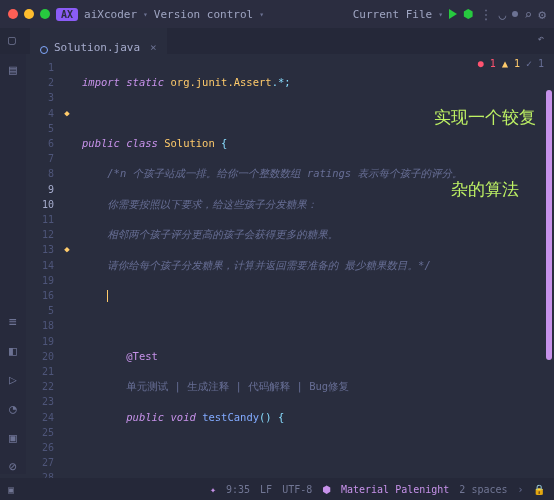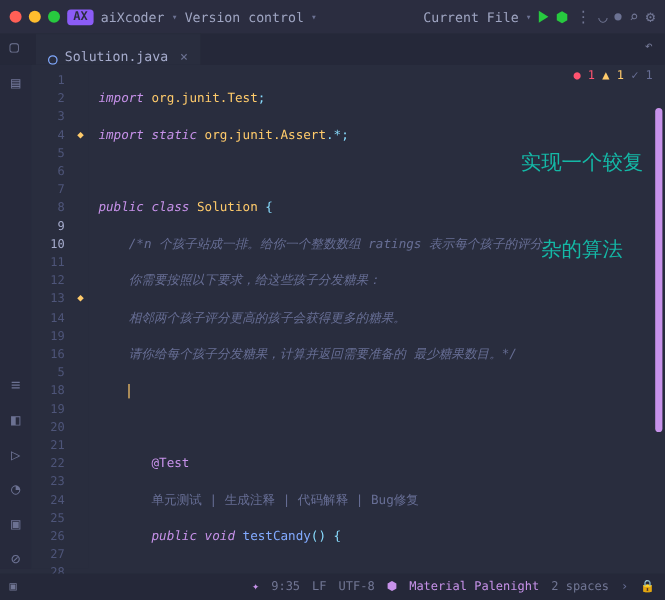--- a/index.html
+++ b/index.html
@@ -24,21 +24,21 @@
 .undo{position:absolute;right:10px;top:32px;color:#717694}
 .main{display:flex;height:420px}
 .act{width:26px;background:#272A3C;display:flex;flex-direction:column;align-items:center;padding-top:8px;gap:14px;color:#6C7293;font-size:13px}
 .act .a{cursor:pointer}
 .act .mid{flex:1}
 .gut{width:34px;background:#292D3E;text-align:right;padding:6px 6px 0 0;color:#4E5579;font-size:10px;line-height:15.2px}
 .gut .hl{color:#A6ACCD}
 .marks{width:14px;background:#292D3E;padding-top:6px;font-size:9px;line-height:15.2px;text-align:center;color:#4E5579}
 .marks .diam{color:#FFCB6B}
 .code{flex:1;padding:6px 0 0 8px;font-size:10.5px;line-height:15.2px;white-space:pre;position:relative;overflow:hidden}
-.overlay{position:absolute;right:18px;top:22px;color:#14b8a6;font-size:17px;font-weight:500;text-align:center;line-height:24px;font-family:sans-serif}
+.overlay{position:absolute;right:18px;top:4px;color:#bef264;font-size:17px;font-weight:500;text-align:center;line-height:24px;font-family:sans-serif}
 .kw{color:#C792EA;font-style:italic}
 .pkg{color:#FFCB6B}
 .op{color:#89DDFF}
 .cls{color:#FFCB6B}
 .cm{color:#676E95;font-style:italic}
 .an{color:#C792EA}
 .hint{color:#676E95}
 .fn{color:#82AAFF}
 .pn{color:#89DDFF}
 .caret{border-left:1.5px solid #FFCB6B;display:inline-block;height:12px;vertical-align:middle}
@@ -146,21 +146,20 @@
       <div>&nbsp;</div>
       <div>&nbsp;</div>
       <div>&nbsp;</div>
       <div>&nbsp;</div>
       <div>&nbsp;</div>
       <div>&nbsp;</div>
       <div>&nbsp;</div>
       <div class="diam">◆</div>
   </div>
   <div class="code">
-<div><span class="kw">import</span> <span class="pkg">org.junit.Test</span><span class="op">;</span></div>
 <div><span class="kw">import static</span> <span class="pkg">org.junit.Assert</span><span class="op">.*;</span></div>
 <div>&nbsp;</div>
 <div><span class="kw">public class</span> <span class="cls">Solution</span> <span class="pn">{</span></div>
 <div>    <span class="cm">/*n 个孩子站成一排。给你一个整数数组 ratings 表示每个孩子的评分。</span></div>
 <div>    <span class="cm">你需要按照以下要求，给这些孩子分发糖果：</span></div>
 <div>    <span class="cm">相邻两个孩子评分更高的孩子会获得更多的糖果。</span></div>
 <div>    <span class="cm">请你给每个孩子分发糖果，计算并返回需要准备的 最少糖果数目。*/</span></div>
 <div>    <span class="caret"></span></div>
 <div>&nbsp;</div>
 <div>       <span class="an">@Test</span></div>

